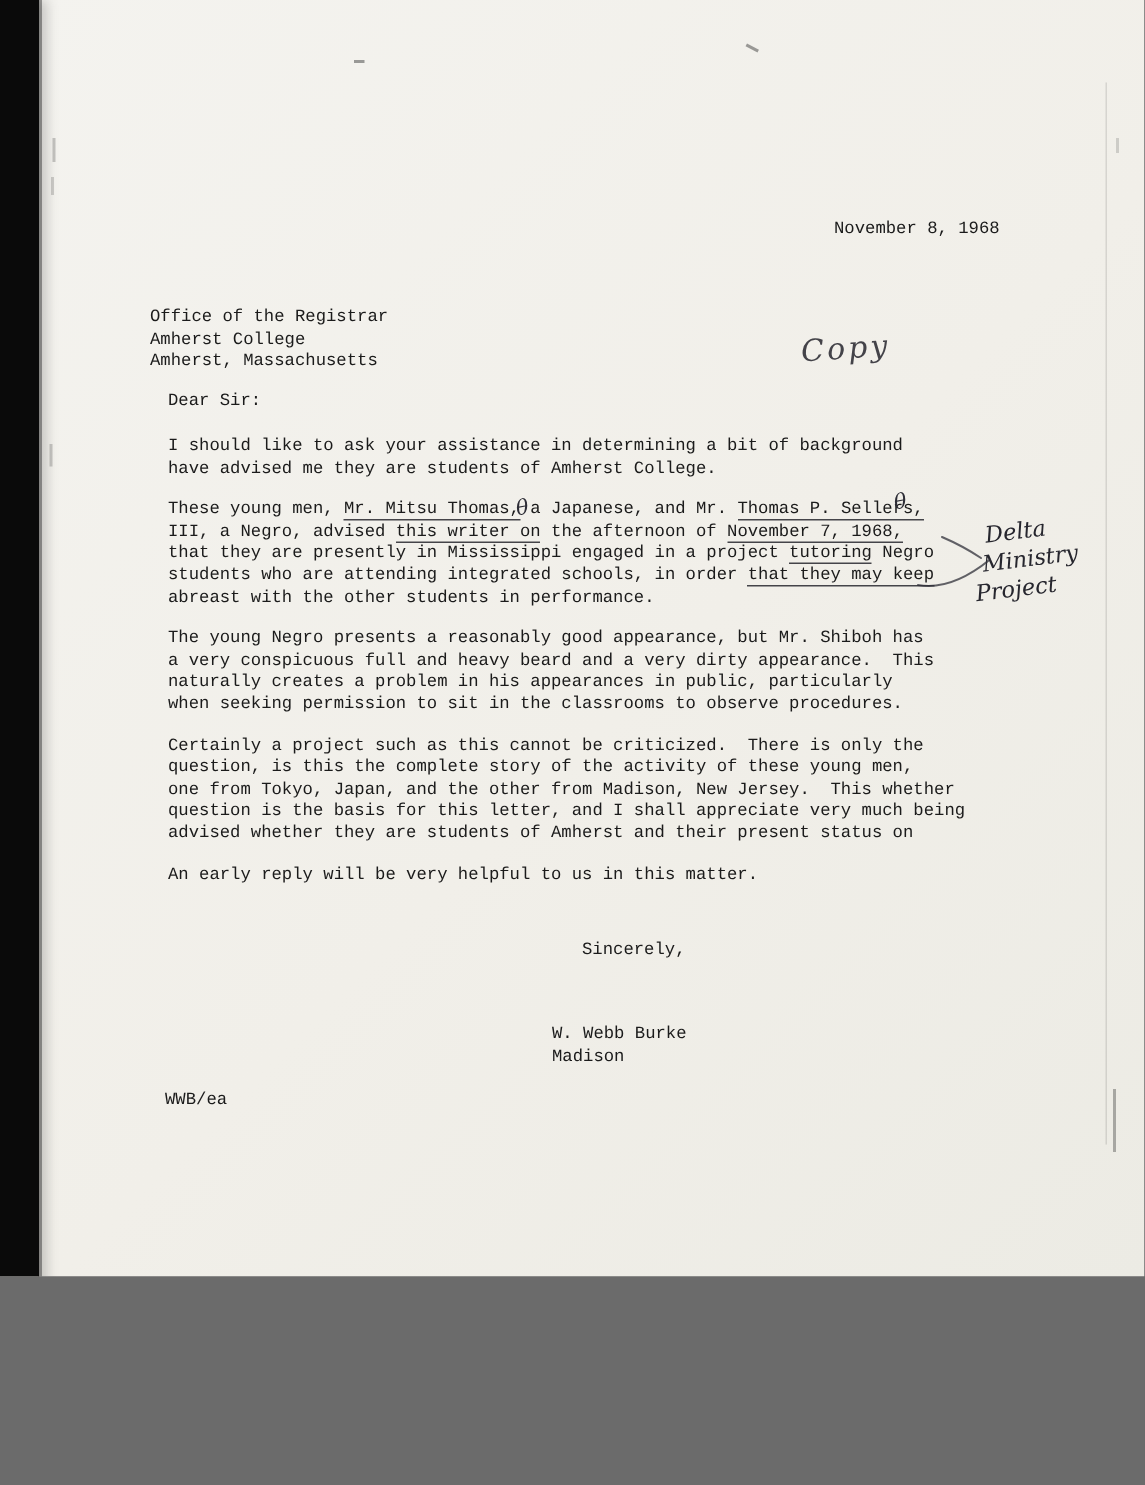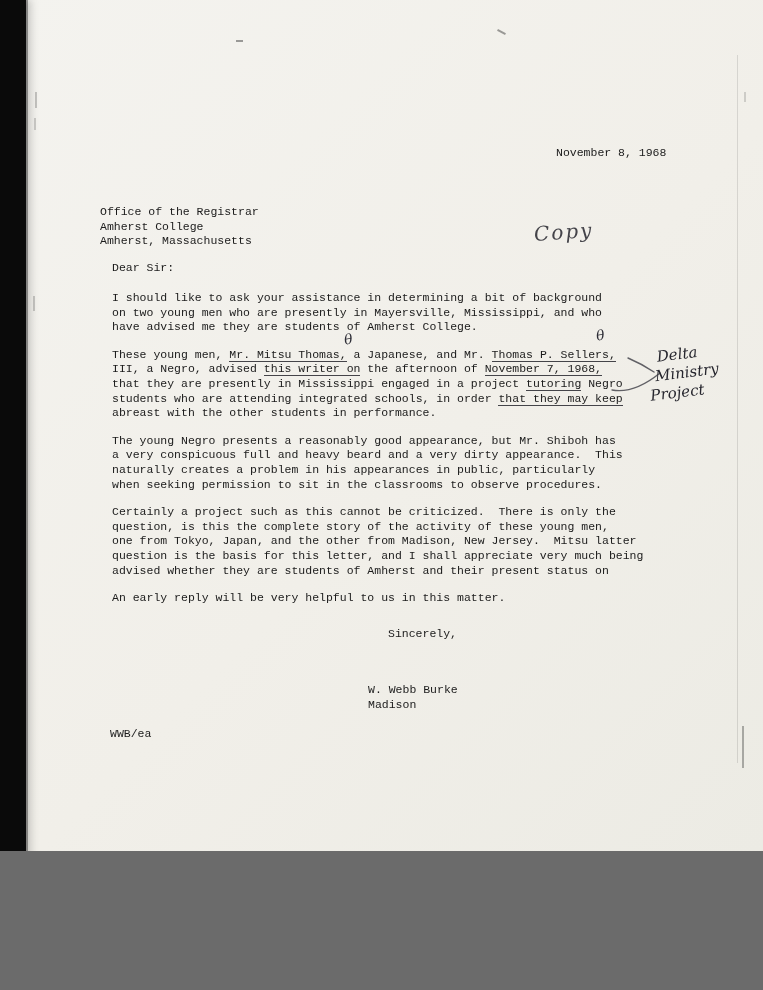--- a/index.html
+++ b/index.html
@@ -69,40 +69,39 @@
     <div class="line">Office of the Registrar</div>
     <div class="line">Amherst College</div>
     <div class="line">Amherst, Massachusetts</div>
   </div>
 
   <div class="block typed" style="left:112px;top:261px;">Dear Sir:</div>
 
   <div class="block typed" style="left:112px;top:291px;width:600px;">
       <div class="para">
         <div class="line"><span>I should like to ask your assistance in determining a bit of background</span></div>
-        <div class="line"><span>on two young men who are presently in Mayersville, Mississippi, and who</span></div>
         <div class="line"><span>have advised me they are students of Amherst College.</span></div>
       </div>
       <div class="para">
         <div class="line"><span>These young men, </span><span class="hw-underline">Mr. Mitsu Thomas,</span><span> a Japanese, and Mr. </span><span class="hw-underline">Thomas P. Sellers,</span></div>
         <div class="line"><span>III, a Negro, advised </span><span class="hw-underline">this writer on</span><span> the afternoon of </span><span class="hw-underline">November 7, 1968,</span></div>
         <div class="line"><span>that they are presently in Mississippi engaged in a project </span><span class="hw-underline">tutoring</span><span> Negro</span></div>
         <div class="line"><span>students who are attending integrated schools, in order </span><span class="hw-underline">that they may keep</span></div>
         <div class="line"><span>abreast with the other students in performance.</span></div>
       </div>
       <div class="para">
         <div class="line"><span>The young Negro presents a reasonably good appearance, but Mr. Shiboh has</span></div>
         <div class="line"><span>a very conspicuous full and heavy beard and a very dirty appearance.  This</span></div>
         <div class="line"><span>naturally creates a problem in his appearances in public, particularly</span></div>
         <div class="line"><span>when seeking permission to sit in the classrooms to observe procedures.</span></div>
       </div>
       <div class="para">
         <div class="line"><span>Certainly a project such as this cannot be criticized.  There is only the</span></div>
         <div class="line"><span>question, is this the complete story of the activity of these young men,</span></div>
-        <div class="line"><span>one from Tokyo, Japan, and the other from Madison, New Jersey.  Mitsu latter</span></div>
+        <div class="line"><span>one from Tokyo, Japan, and the other from Madison, New Jersey.  This whether</span></div>
         <div class="line"><span>question is the basis for this letter, and I shall appreciate very much being</span></div>
         <div class="line"><span>advised whether they are students of Amherst and their present status on</span></div>
       </div>
       <div class="para">
         <div class="line"><span>An early reply will be very helpful to us in this matter.</span></div>
       </div>
     </div>
 
   <div class="block typed" style="left:388px;top:627px;text-align:center;">Sincerely,</div>
 

